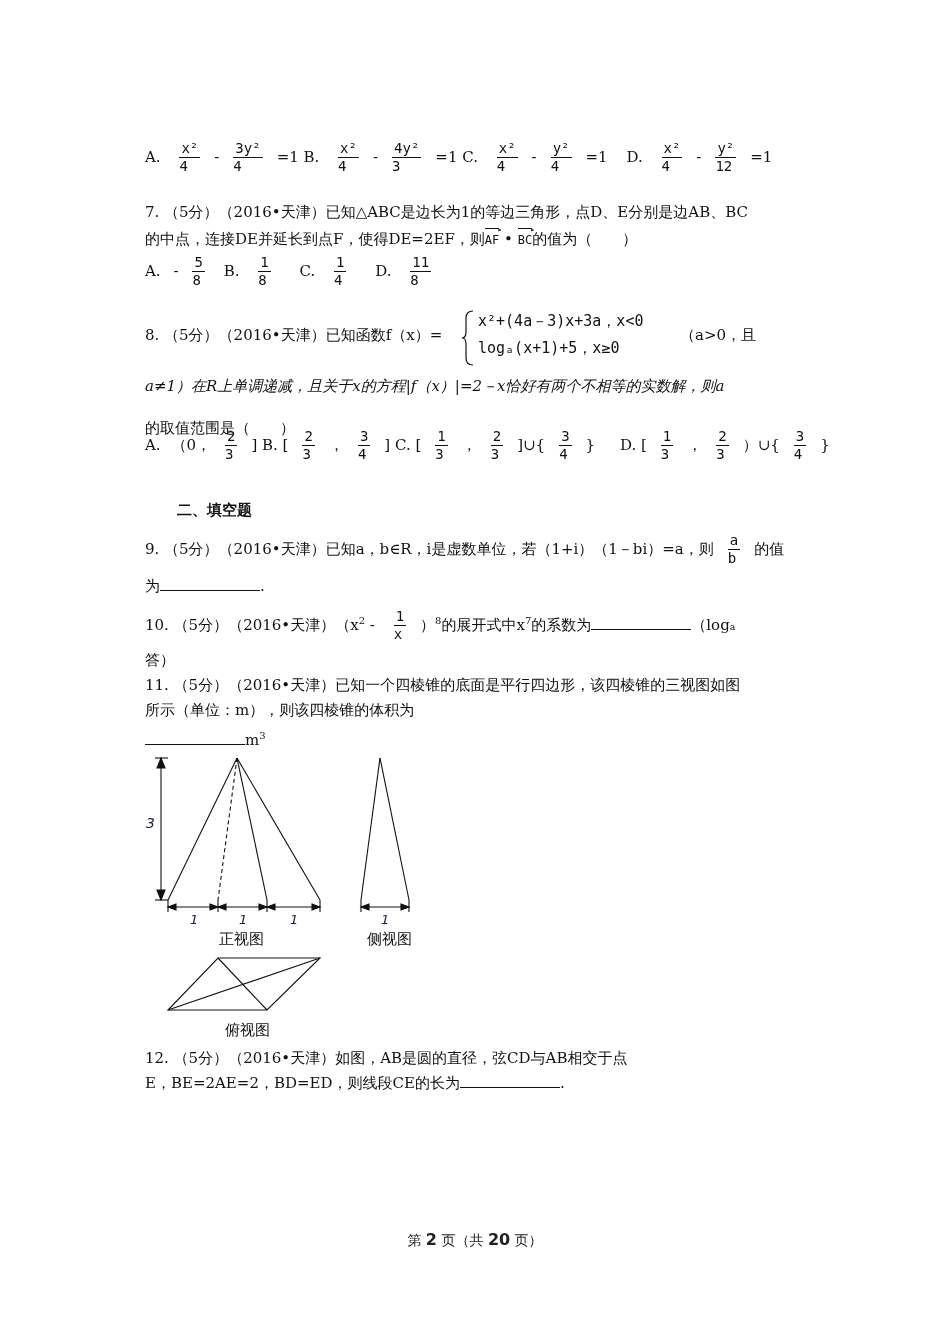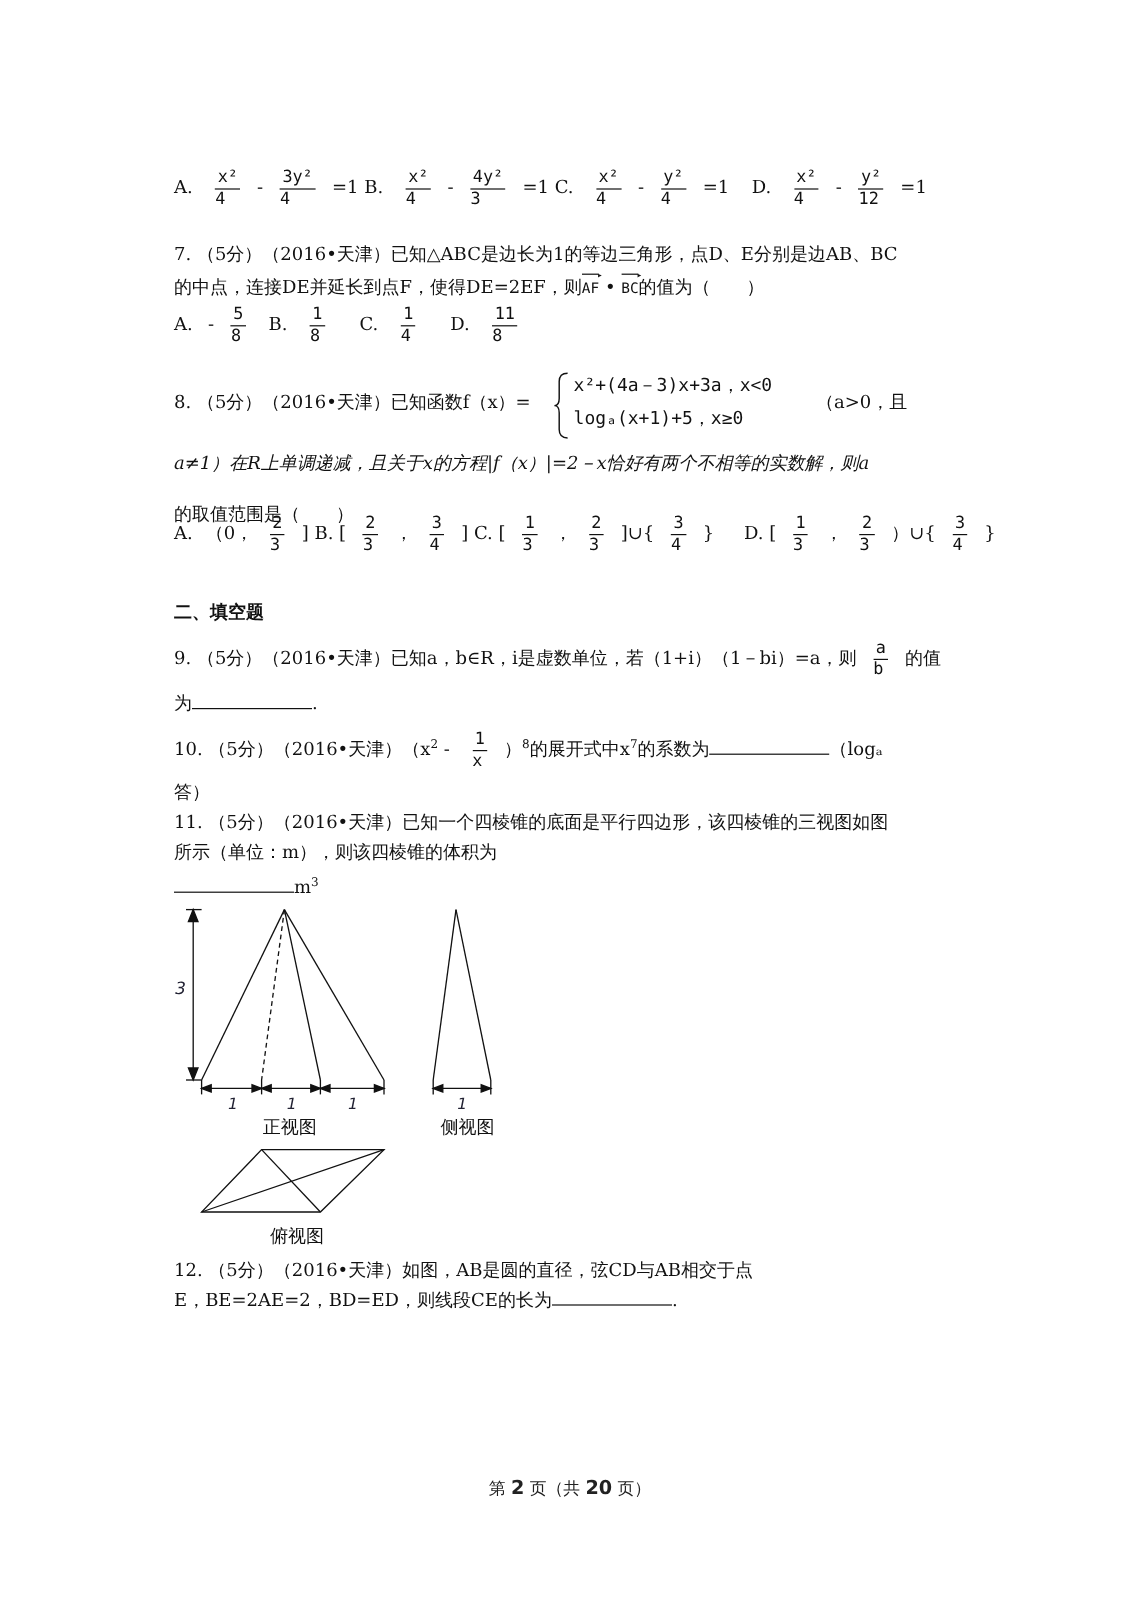--- a/index.html
+++ b/index.html
@@ -72,21 +72,21 @@
   <span>A.</span>
   <span style="margin-left:6px;">（0，</span><span class="frac"><span class="num">2</span><span class="den">3</span></span><span>]</span>
   <span>B.</span>
   <span>[</span><span class="frac"><span class="num">2</span><span class="den">3</span></span><span>，</span><span class="frac"><span class="num">3</span><span class="den">4</span></span><span>]</span>
   <span>C.</span>
   <span>[</span><span class="frac"><span class="num">1</span><span class="den">3</span></span><span>，</span><span class="frac"><span class="num">2</span><span class="den">3</span></span><span>]∪{</span><span class="frac"><span class="num">3</span><span class="den">4</span></span><span>}</span>
   <span style="margin-left:20px;">D.</span>
   <span>[</span><span class="frac"><span class="num">1</span><span class="den">3</span></span><span>，</span><span class="frac"><span class="num">2</span><span class="den">3</span></span><span>）∪{</span><span class="frac"><span class="num">3</span><span class="den">4</span></span><span>}</span>
 </div>
 
-<div class="line section" style="top:500px;">二、填空题</div>
+<div class="line section" style="top:500px;margin-left:32px;">二、填空题</div>
 
 <div class="line" style="top:532px;">
   <span>9. （5分）（2016•天津）已知a，b∈R，i是虚数单位，若（1+i）（1－bi）=a，则</span><span class="frac"><span class="num">a</span><span class="den">b</span></span><span>的值</span>
 </div>
 <div class="line" style="top:576px;">
   <span>为</span><span class="blank" style="width:100px;"></span><span>.</span>
 </div>
 
 <div class="line" style="top:608px;">
   <span>10. （5分）（2016•天津）（x</span><sup>2</sup><span> - </span><span class="frac"><span class="num">1</span><span class="den">x</span></span><span>）</span><sup>8</sup><span>的展开式中x</span><sup>7</sup><span>的系数为</span><span class="blank" style="width:100px;"></span><span>（logₐ</span>

